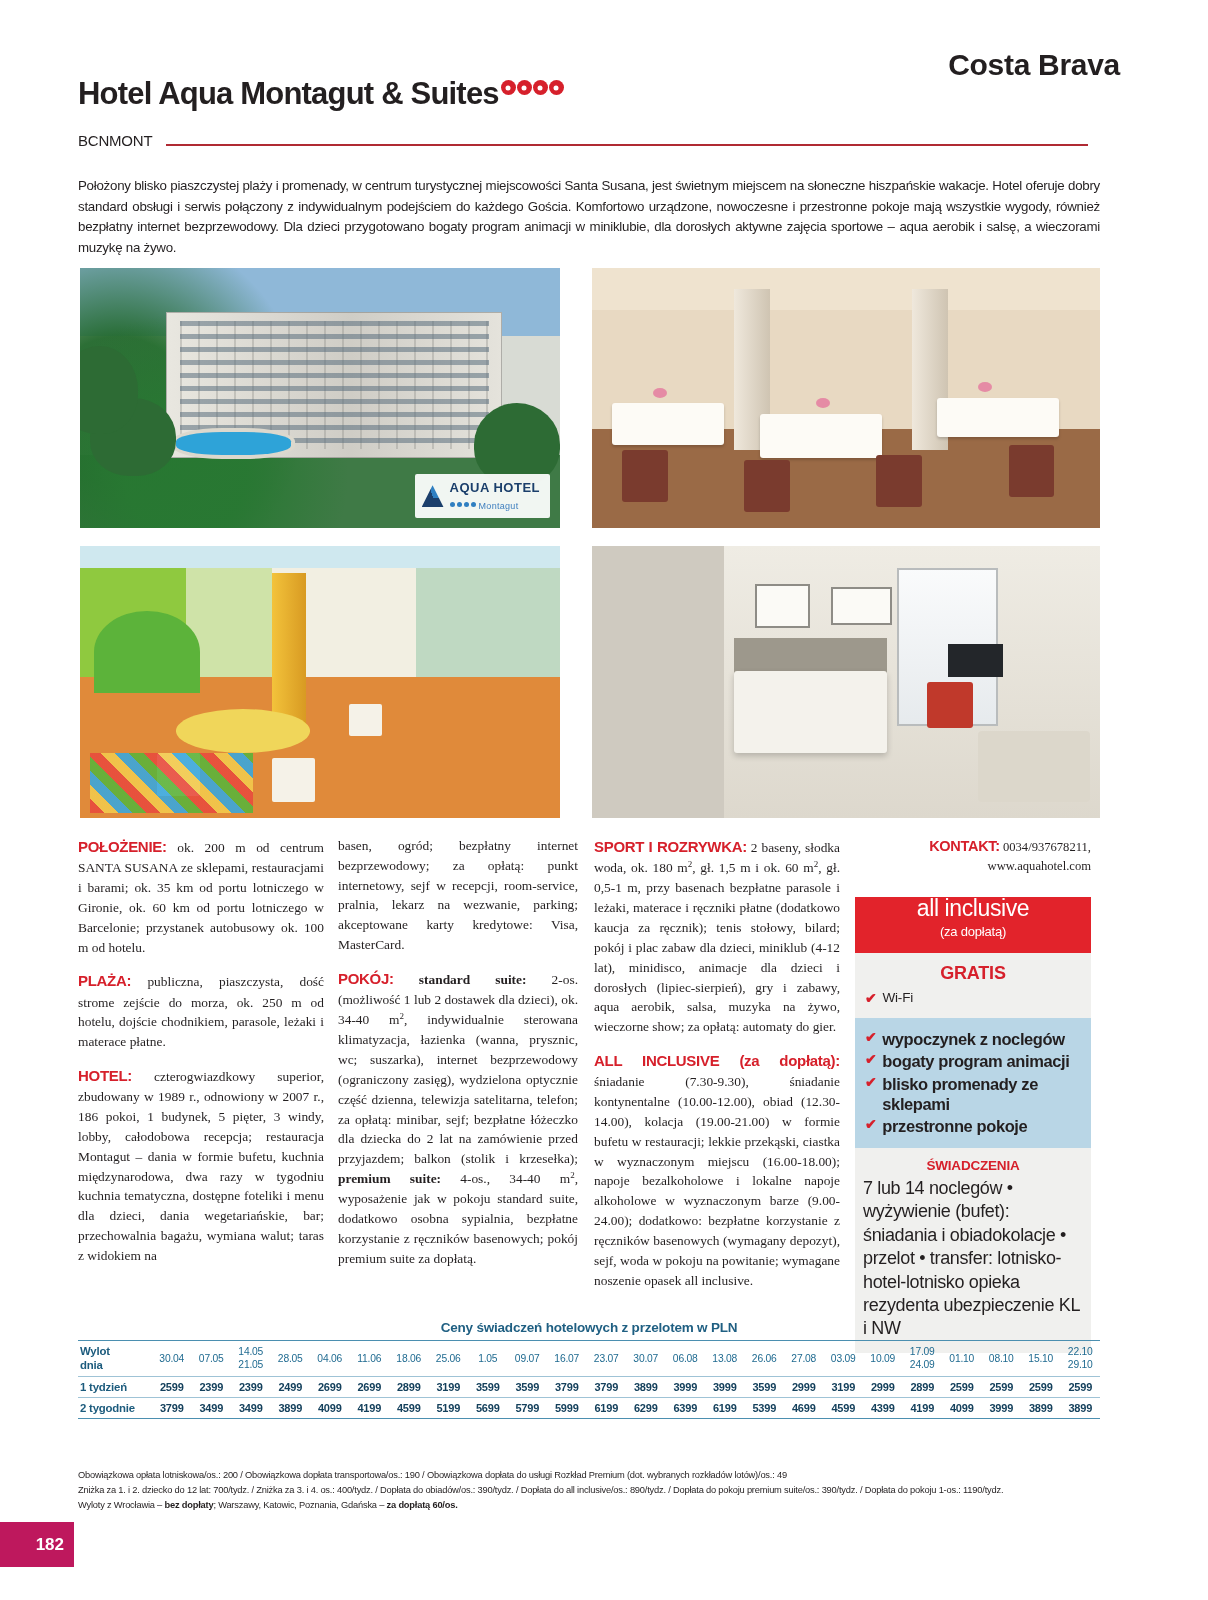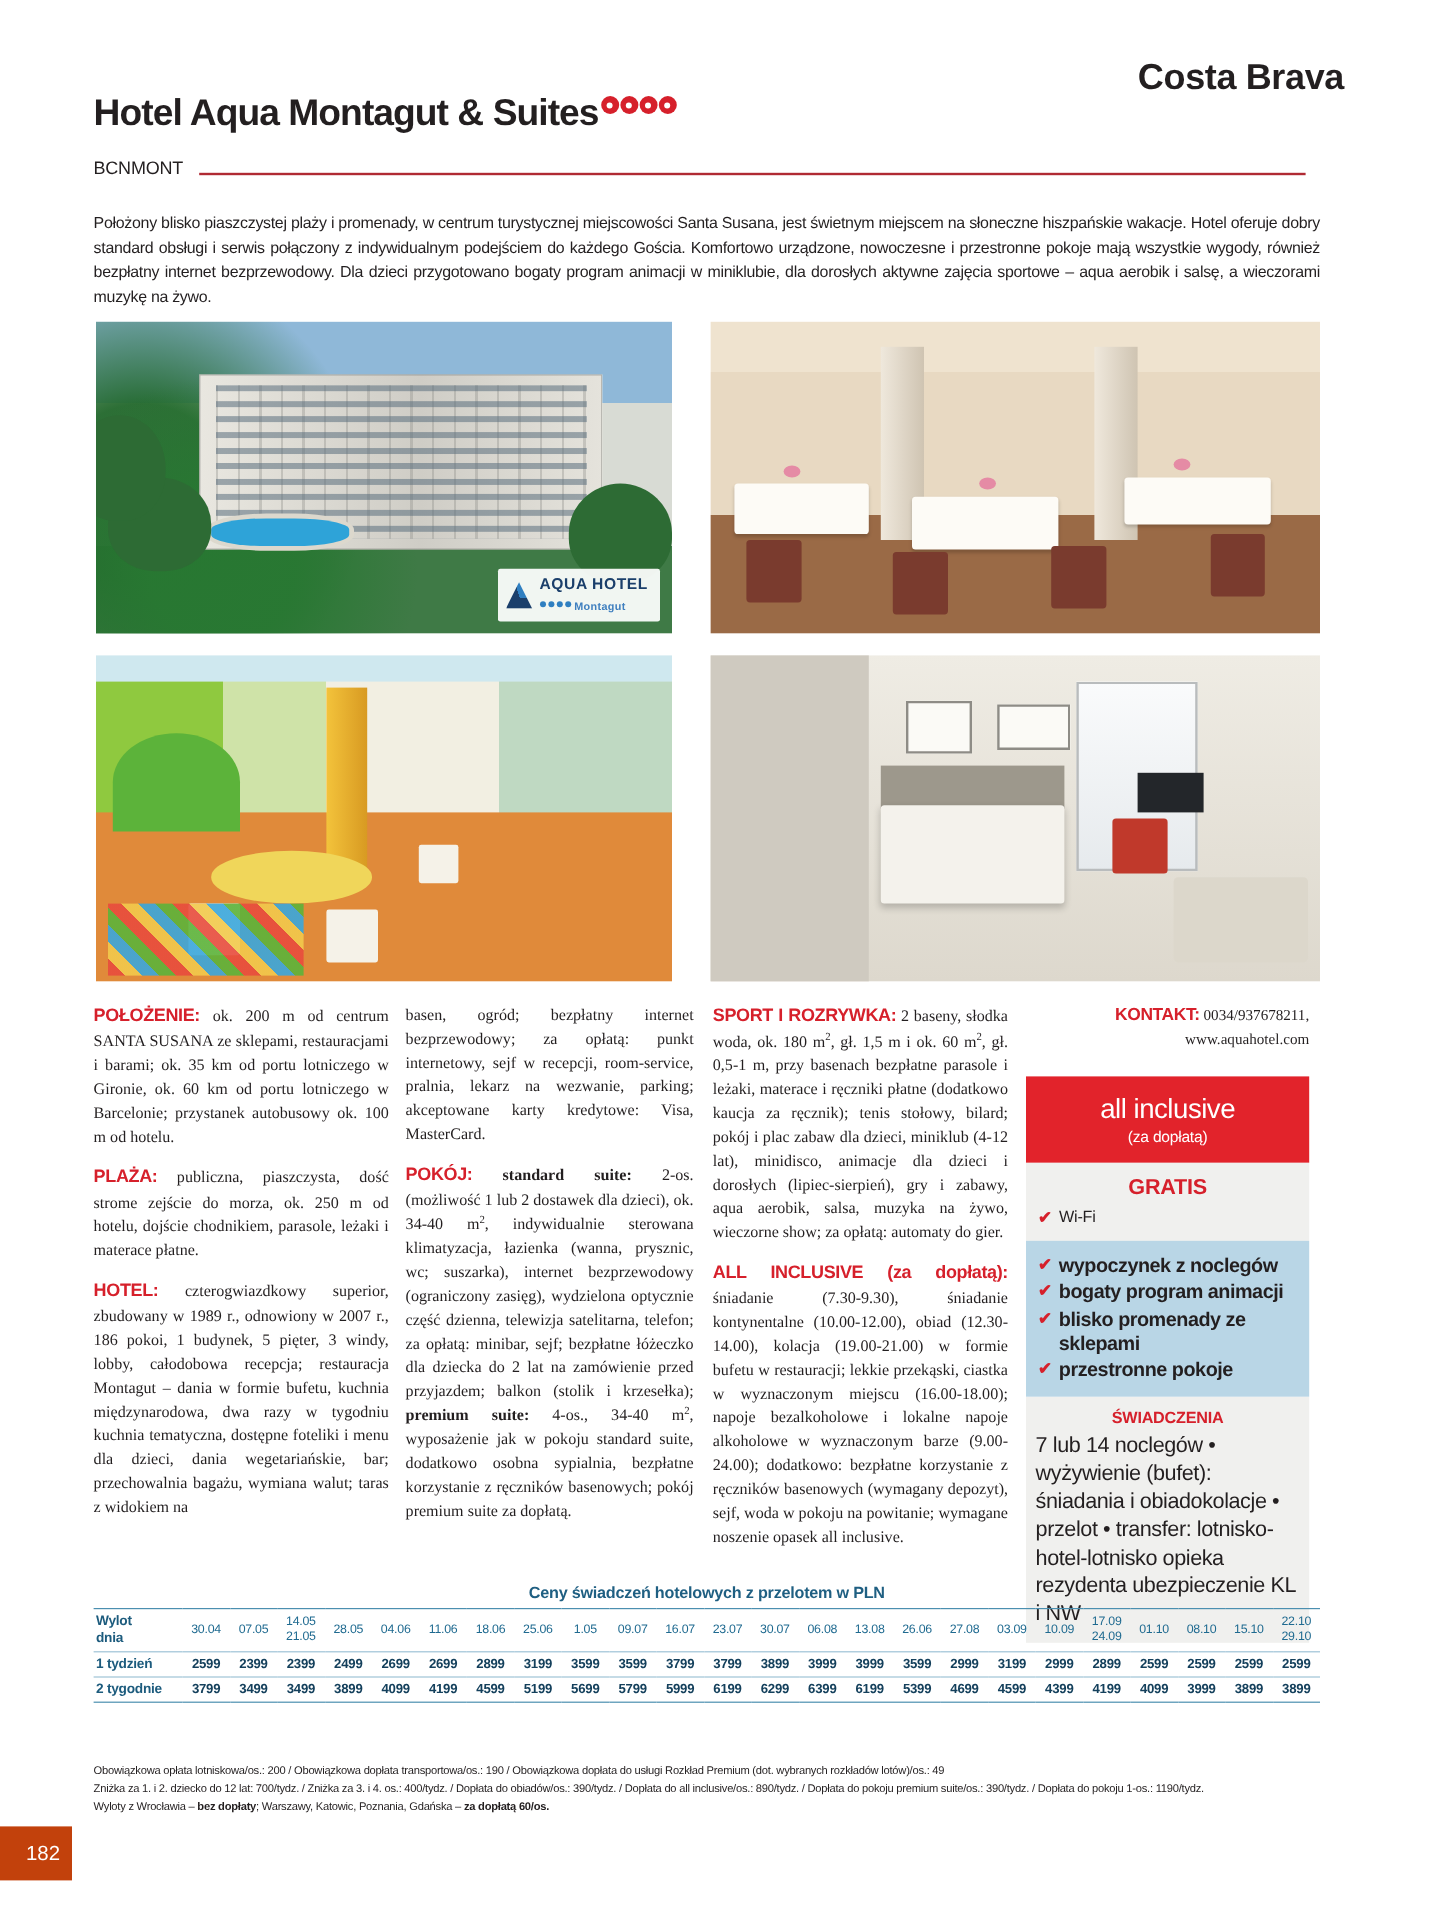--- a/index.html
+++ b/index.html
@@ -64,21 +64,21 @@
   .ph-ext .tree{position:absolute;border-radius:50% 50% 45% 45%;background:#2d6b34;}
   .logo-badge{
     position:absolute;right:10px;bottom:10px;background:rgba(255,255,255,.93);
     padding:5px 10px 5px 7px;display:flex;align-items:center;gap:6px;border-radius:2px;
   }
   .logo-mark{width:22px;height:22px;background:
     conic-gradient(from 200deg at 50% 60%, #1b3f6b 0 40%, #2f7fc1 40% 70%, #1b3f6b 70% 100%);
     clip-path:polygon(50% 0,100% 100%,0 100%);}
   .logo-txt{line-height:1.05;}
   .logo-txt .l1{font-size:13px;font-weight:bold;color:#1b3f6b;letter-spacing:.5px;}
-  .logo-txt .l2{font-size:9px;color:#3f7fbf;letter-spacing:.3px;font-weight:bold;}
+  .logo-txt .l2{font-size:9px;color:#3f7fbf;letter-spacing:.3px;}
   .logo-dots{display:inline-flex;gap:2px;margin-right:3px;vertical-align:middle;}
   .logo-dots i{width:5px;height:5px;border-radius:50%;background:#2f7fc1;display:block;}
 
   .ph-rest{width:100%;height:100%;
     background:linear-gradient(to bottom,#efe3cf 0 16%, #e8d9c2 16% 62%, #9a6a46 62% 100%);}
   .ph-rest .col{position:absolute;top:8%;height:62%;width:7%;background:linear-gradient(to right,#efe8dc,#cfc4b2);}
   .ph-rest .tbl{position:absolute;background:#fdfbf6;border-radius:3px;box-shadow:0 2px 3px rgba(0,0,0,.18);}
   .ph-rest .chair{position:absolute;background:#7a3b2e;border-radius:3px;}
   .ph-rest .pink{position:absolute;width:14px;height:10px;background:#e58ba5;border-radius:50%;}
 
@@ -118,21 +118,21 @@
   }
   .bold{font-weight:bold;}
   sup{font-size:9px;vertical-align:super;}
 
   
   #sidebar{position:absolute;left:855px;top:836px;width:236px;}
   .contact{font-family:"Liberation Serif", serif;font-size:12.6px;line-height:1.45;color:#231f20;text-align:right;}
   .contact .lead{font-size:14.5px;}
   .ai-banner{
     margin-top:22px;background:#e2232b;color:#fff;text-align:center;
-    padding:16px 6px 14px 6px;
+    padding:0 6px 14px 6px;
   }
   .ai-banner .t1{font-size:23px;letter-spacing:-0.4px;line-height:1;}
   .ai-banner .t2{font-size:13px;margin-top:4px;letter-spacing:-0.2px;}
   .gratis-box{background:#f0f0ee;padding:10px 10px 12px 10px;}
   .gratis-title{color:#d6202b;font-weight:bold;font-size:18px;text-align:center;letter-spacing:-0.2px;}
   .tick-line{display:flex;gap:6px;align-items:flex-start;margin-top:6px;font-size:13.5px;letter-spacing:-0.2px;}
   .tick{color:#d6202b;font-weight:bold;font-size:14px;line-height:1.15;}
   .benefits{background:#b9d6e6;padding:11px 10px 12px 10px;}
   .benefits .tick-line{font-weight:bold;font-size:16.5px;line-height:1.22;margin-top:2px;letter-spacing:-0.4px;}
   .benefits .tick-line:first-child{margin-top:0;}
@@ -157,22 +157,22 @@
   table.prices tbody tr:last-child td{border-bottom:1.8px solid #4b8fb0;}
   .datestack{line-height:1.2;}
 
   .footnotes{
     position:absolute;left:78px;top:1468px;width:1028px;
     font-size:9.3px;line-height:1.62;color:#231f20;letter-spacing:-0.2px;
   }
   .footnotes .fn-line{white-space:nowrap;}
 
   .page-number{
-    position:absolute;left:0;bottom:33px;width:60px;height:45px;background:#c2410c;
-    color:#fff;font-weight:normal;font-size:17px;display:flex;align-items:center;
+    position:absolute;left:0;bottom:33px;width:74px;height:45px;background:#be185d;
+    color:#fff;font-weight:bold;font-size:17px;display:flex;align-items:center;
     justify-content:flex-end;padding-right:10px;box-sizing:border-box;
   }
 </style>
 </head>
 <body>
 
 <div class="page">
 
   <div class="region-title">Costa Brava</div>
 

